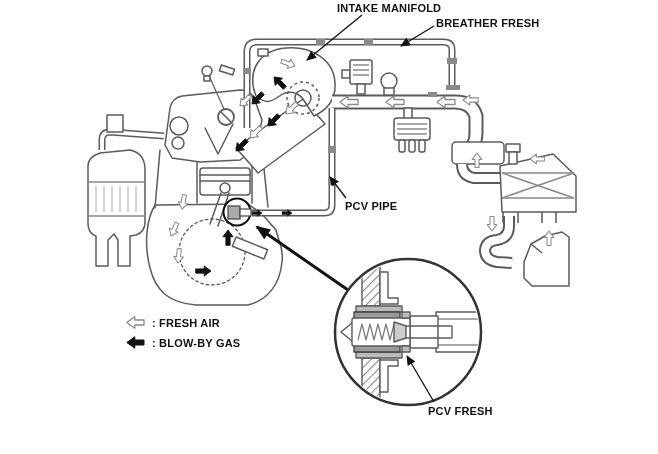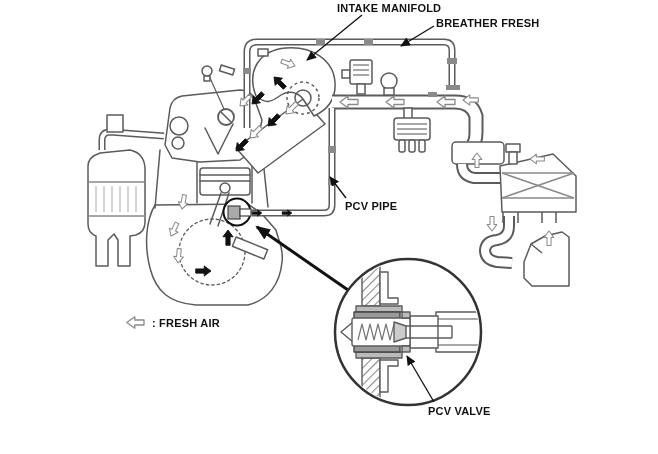--- a/index.html
+++ b/index.html
@@ -245,24 +245,30 @@
       <line x1="362" y1="15" x2="307" y2="60" marker-end="url(#mhead)"></line>
       <line x1="434" y1="26" x2="401" y2="46" marker-end="url(#mhead)"></line>
       <line x1="346" y1="198" x2="330" y2="177" marker-end="url(#mhead)"></line>
       <line x1="434" y1="402" x2="407" y2="356" marker-end="url(#mhead)"></line>
     </g>
   </svg>
 
   <div class="lbl" style="left:337px;top:2px">INTAKE MANIFOLD</div>
   <div class="lbl" style="left:436px;top:17px">BREATHER FRESH</div>
   <div class="lbl" style="left:345px;top:200px">PCV PIPE</div>
-  <div class="lbl" style="left:428px;top:405px">PCV VALVE</div>
+  <div class="lbl" style="left:428px;top:405px">PCV FRESH</div>
 
   <div id="legend">
     <div class="legend-row">
       <svg width="19" height="13" viewBox="0 0 19 13">
         <polygon points="0.8,6.5 8.8,0.8 8.8,4 18,4 18,9 8.8,9 8.8,12.2" fill="#ffffff" stroke="#8a8a8a" stroke-width="1.3" stroke-linejoin="round"></polygon>
       </svg>
       <span class="txt">: FRESH AIR</span>
     </div>
+    <div class="legend-row">
+      <svg width="19" height="13" viewBox="0 0 19 13">
+        <polygon points="0.8,6.5 8.8,0.8 8.8,4 18,4 18,9 8.8,9 8.8,12.2" fill="#111111" stroke="#111111" stroke-width="1" stroke-linejoin="round"></polygon>
+      </svg>
+      <span class="txt">: BLOW-BY GAS</span>
+    </div>
   </div>
 
 </div>
 
 </body></html>

